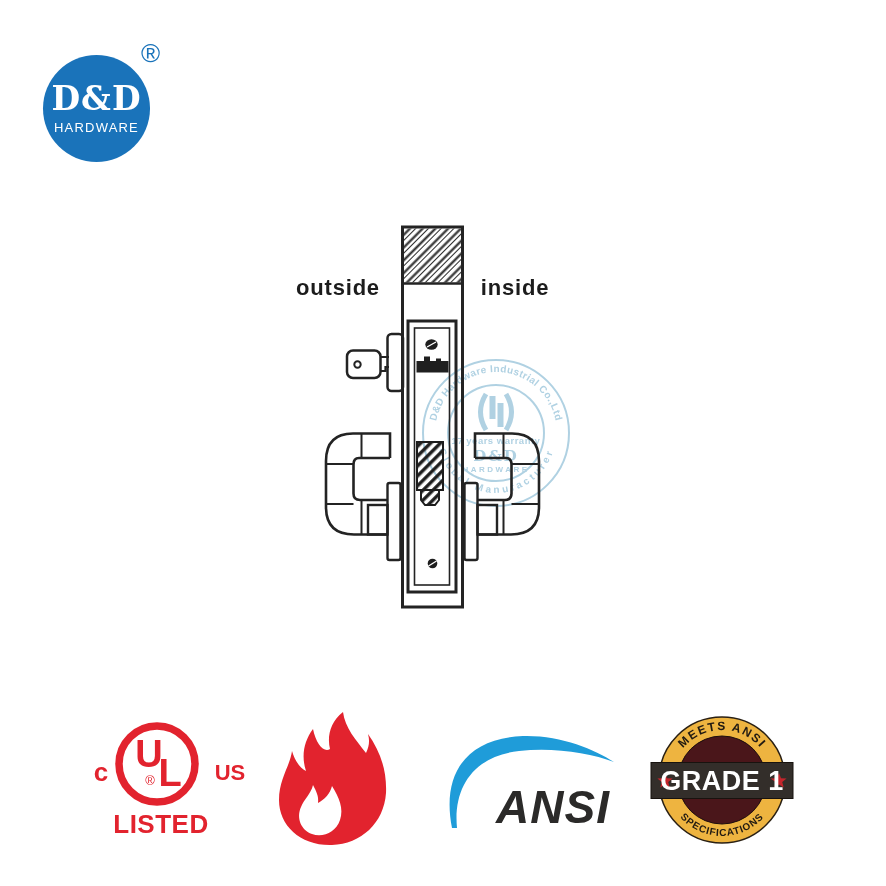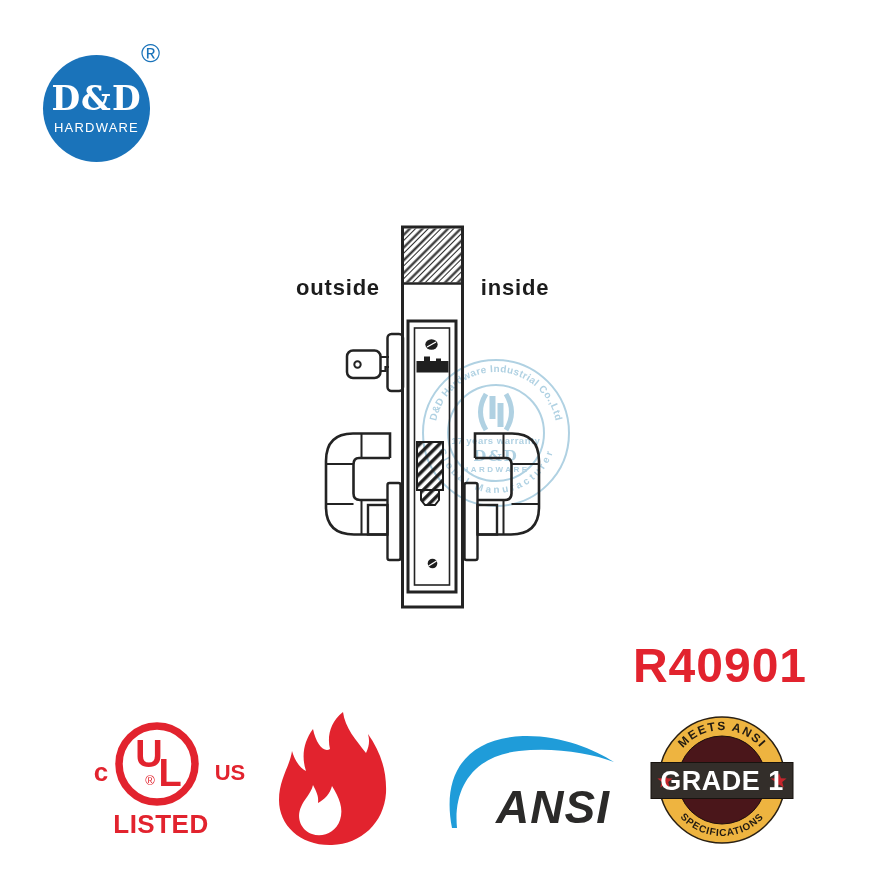--- a/index.html
+++ b/index.html
@@ -164,15 +164,14 @@
       <text class="gr-arc2">
         <textPath href="#grBot" startOffset="50%" text-anchor="middle">SPECIFICATIONS</textPath>
       </text>
       <rect x="651" y="762.5" width="142" height="36" stroke="#18130f" stroke-width="1" fill="#332e2a"></rect>
       <polygon points="665,773 667,778.25 672.6,778.5 668.23,782.05 669.7,787.5 665,784.4 660.3,787.5 661.77,782.05 657.4,778.5 663,778.25" fill="#c4252c"></polygon>
       <polygon points="779,773 781,778.25 786.6,778.5 782.23,782.05 783.7,787.5 779,784.4 774.3,787.5 775.77,782.05 770.4,778.5 777,778.25" fill="#c4252c"></polygon>
       <text x="722" y="790" text-anchor="middle" class="gr-banner">GRADE 1</text>
     </g>
   </svg>
 
-  <div class="product-code">R40901</div>
 
 </div>
 
 </body></html>

